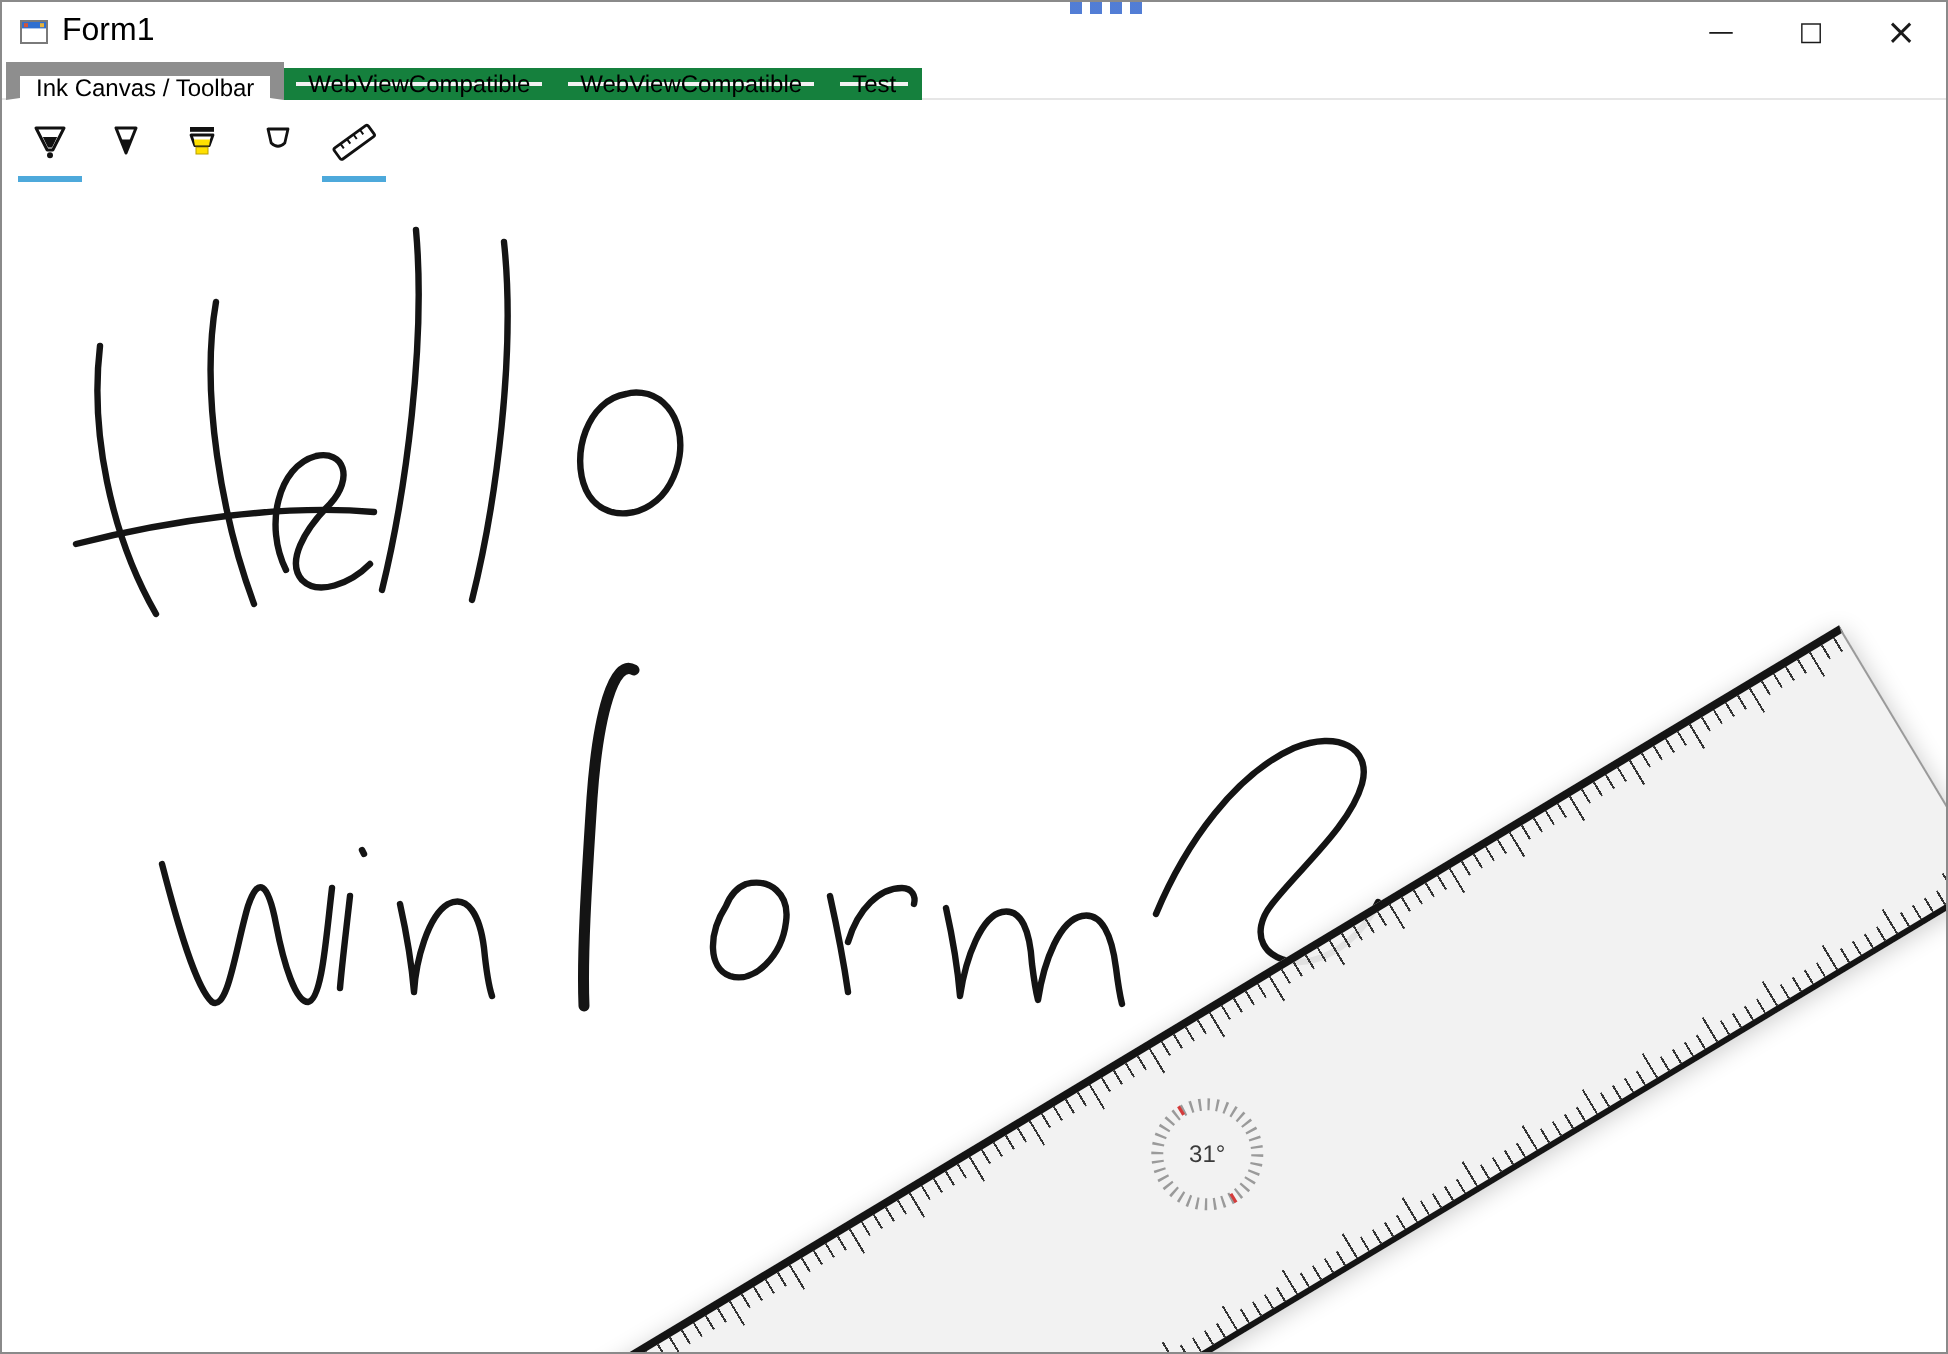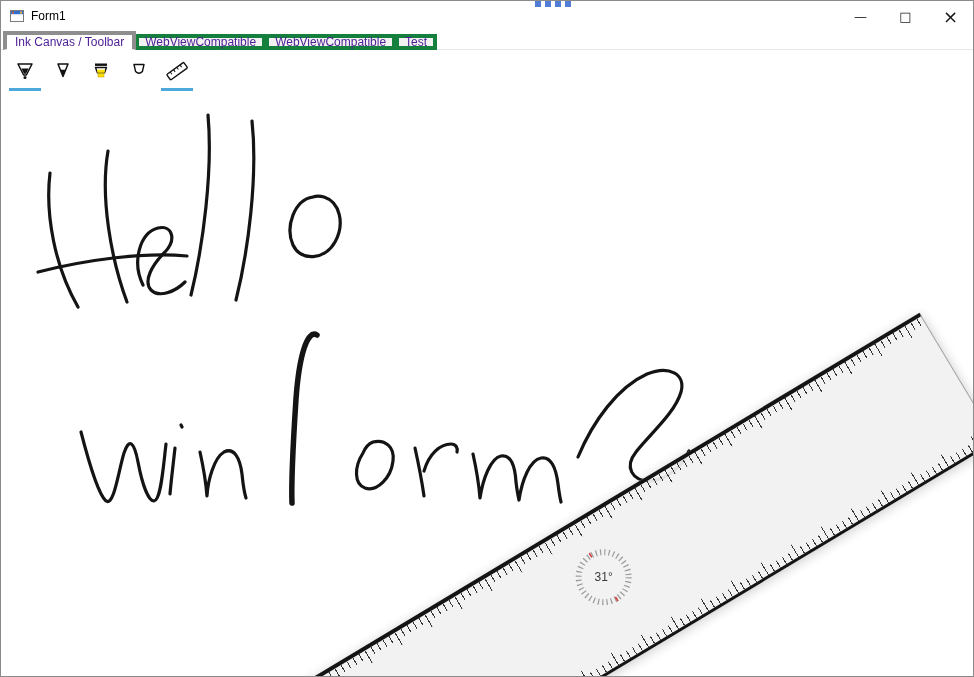--- a/index.html
+++ b/index.html
@@ -8,43 +8,43 @@
     background:#ffffff; border:1px solid #8a8a8a; box-sizing:border-box;
     font-family:"Liberation Sans", sans-serif;
   }
 
   
   .titlebar {
     position:absolute; top:0; left:0; right:0; height:30px;
     background:#ffffff; z-index:6; display:flex; align-items:center;
   }
   .app-icon { margin:0 6px 0 8px; width:16px; height:16px; display:inline-flex; }
-  .title { font-size:12px; color:#000; }
+  .title { font-size:16px; color:#000; }
   .artifact {
     position:absolute; left:534px; top:0; width:38px; height:6px; opacity:.9;
     background:repeating-linear-gradient(90deg,#3f6fd1 0 6px, rgba(0,0,0,0) 6px 10px);
   }
   .caption-buttons { margin-left:auto; display:flex; height:100%; }
   .cap {
     width:45px; height:100%; display:flex; align-items:center; justify-content:center;
     background:transparent; border:none; cursor:default; padding:0;
     font-family:"DejaVu Sans", sans-serif; font-size:13px; color:#1a1a1a;
   }
   .cap.close { font-size:18px; font-weight:400; }
 
   
   .tabstrip {
     position:absolute; top:31px; left:2px; right:0; height:18px; z-index:5;
     display:flex; align-items:flex-end;
   }
   .strip-line { position:absolute; top:48px; left:0; right:0; height:1px; background:#e6e6e6; z-index:4; }
   .tab {
     display:inline-flex; align-items:center; height:16px; padding:0 6px;
-    font-size:12px; color:#4c1d95; background:#f2f2f2;
-    border:4px solid #15803d; margin-left:-1px; white-space:nowrap; cursor:default;
+    font-size:12px; color:#000000; background:#f2f2f2;
+    border:7px solid #15803d; margin-left:-1px; white-space:nowrap; cursor:default;
     box-sizing:border-box; position:relative;
   }
   .tab.selected {
     background:#ffffff; height:19px; border-color:#8e8e8e; border-bottom:1px solid #ffffff;
     z-index:6; padding:0 8px; margin-left:0;
   }
 
   
   .inktoolbar { position:absolute; top:51px; left:5px; display:flex; z-index:5; }
   .tool {

